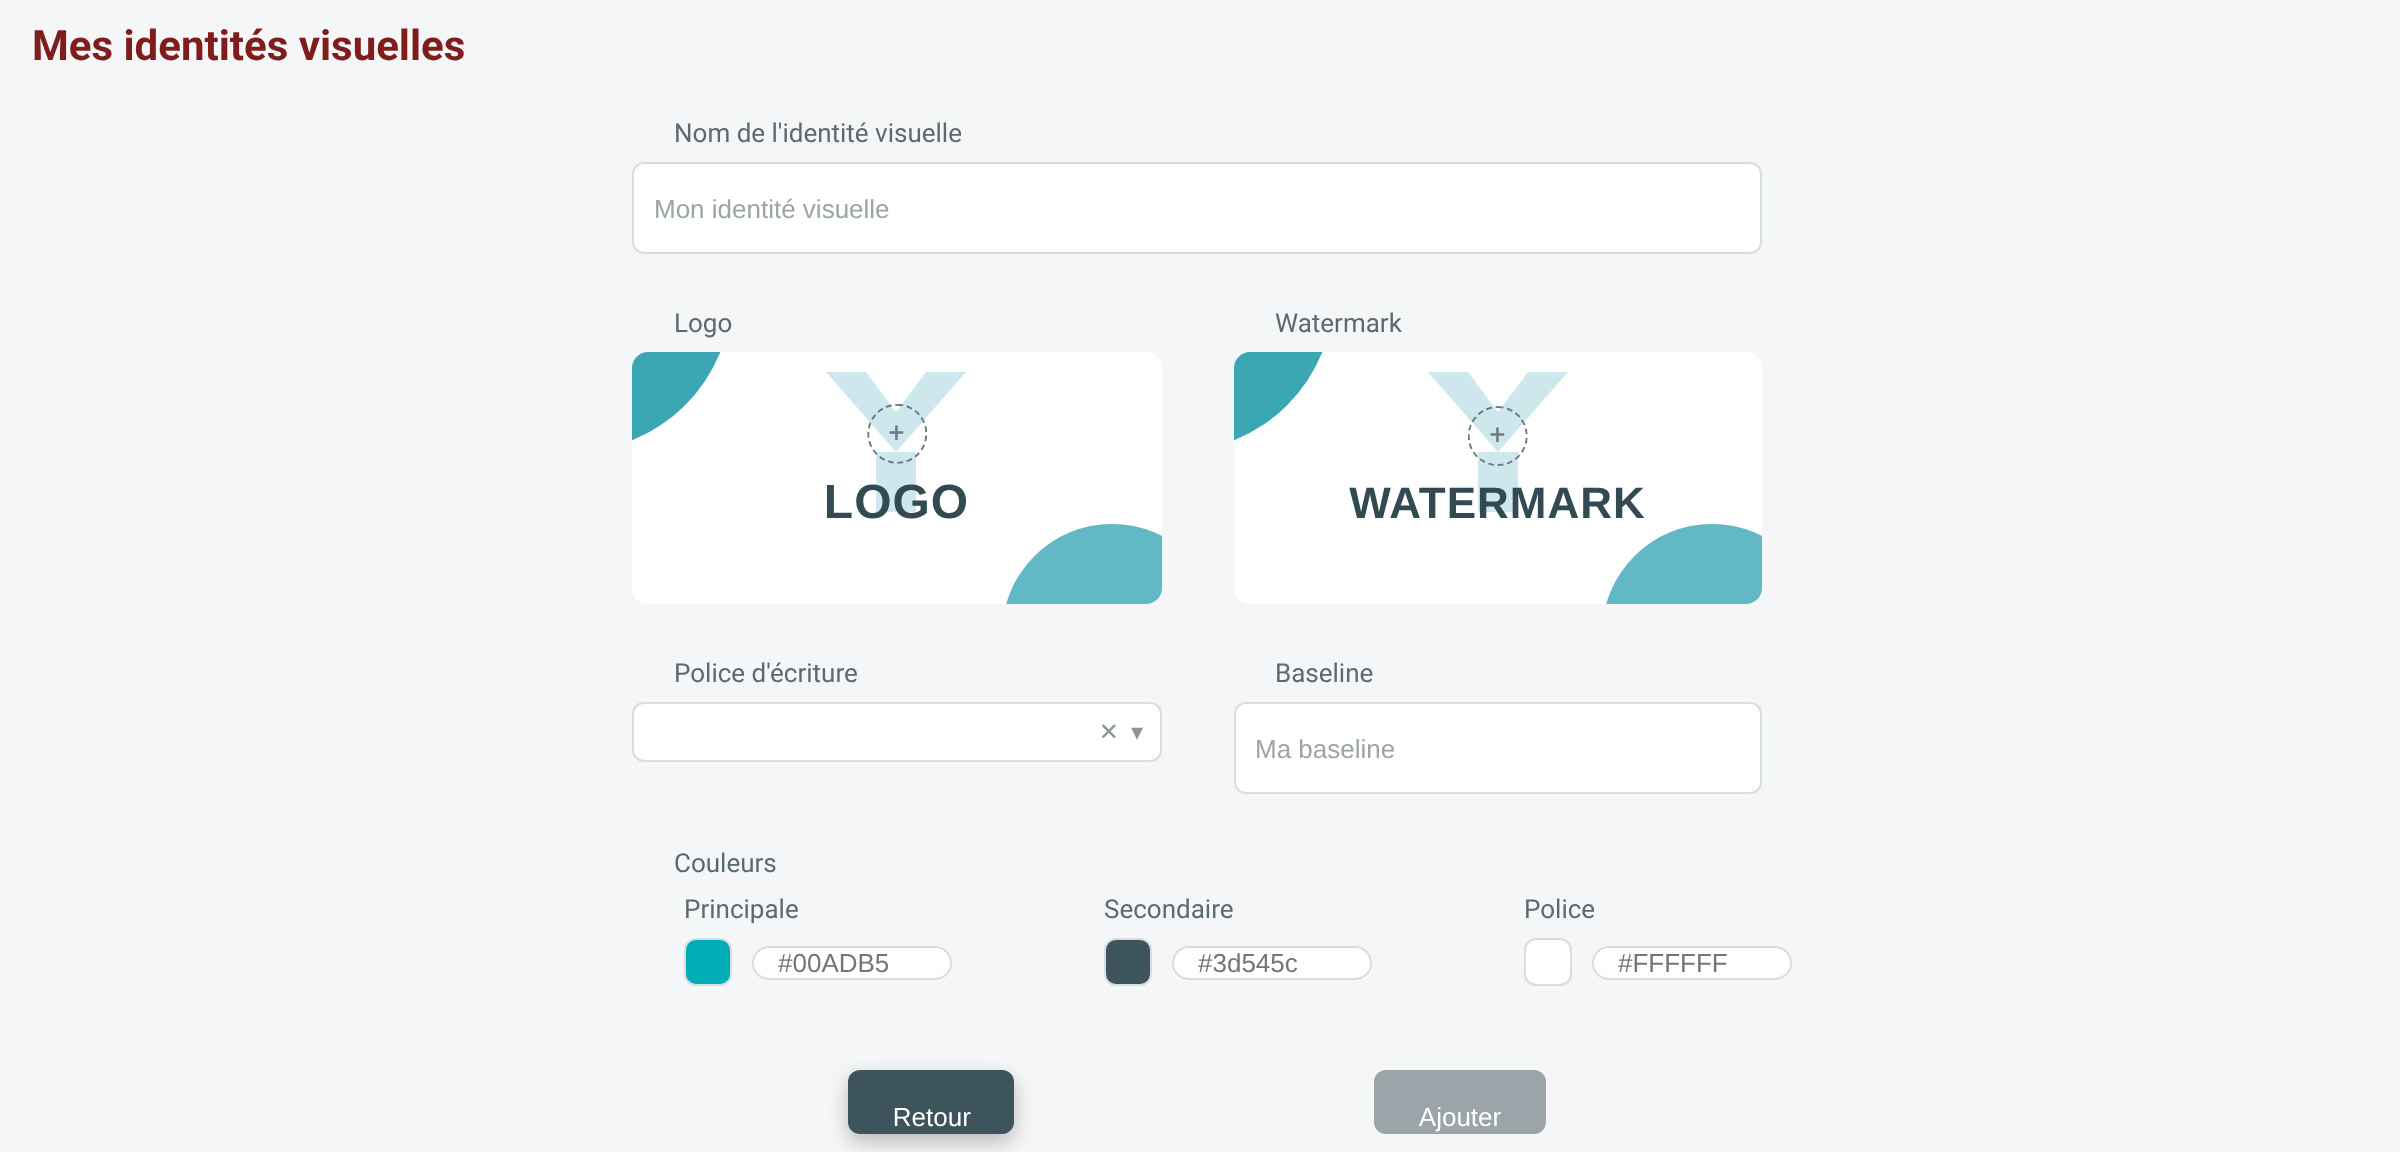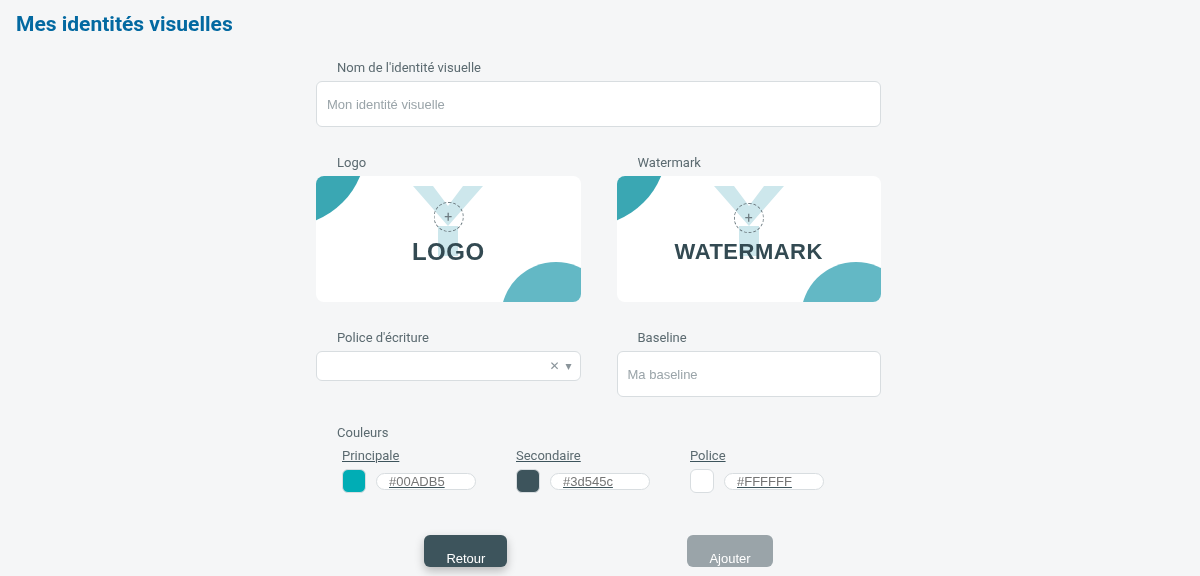--- a/index.html
+++ b/index.html
@@ -7,21 +7,21 @@
       font-family: -apple-system, BlinkMacSystemFont, "Segoe UI", Roboto, sans-serif;
       background: #f5f6f7;
       color: #3d545c;
       width: 1200px;
       height: 576px;
       padding: 12px 16px;
     }
     .page-title {
       font-size: 21px;
       font-weight: 700;
-      color: #0369a1;
+      color: #7f1d1d;
       margin-bottom: 24px;
     }
     .form-wrap {
       width: 565px;
       margin-left: 300px;
     }
     .field-label {
       font-size: 13px;
       color: #5b6a70;
       margin-bottom: 6px;
@@ -113,23 +113,22 @@
       gap: 6px;
     }
     .select-icon {
       color: #8a949a;
       font-size: 12px;
       line-height: 1;
       cursor: pointer;
     }
     .colors-row {
       display: flex;
-      gap: 40px;
+      gap: 76px;
       margin-top: 8px;
-      text-decoration: underline;
     }
     .color-col { }
     .sub-label {
       font-size: 13px;
       color: #5b6a70;
       margin-bottom: 6px;
     }
     .color-input-group {
       display: flex;
       align-items: center;

